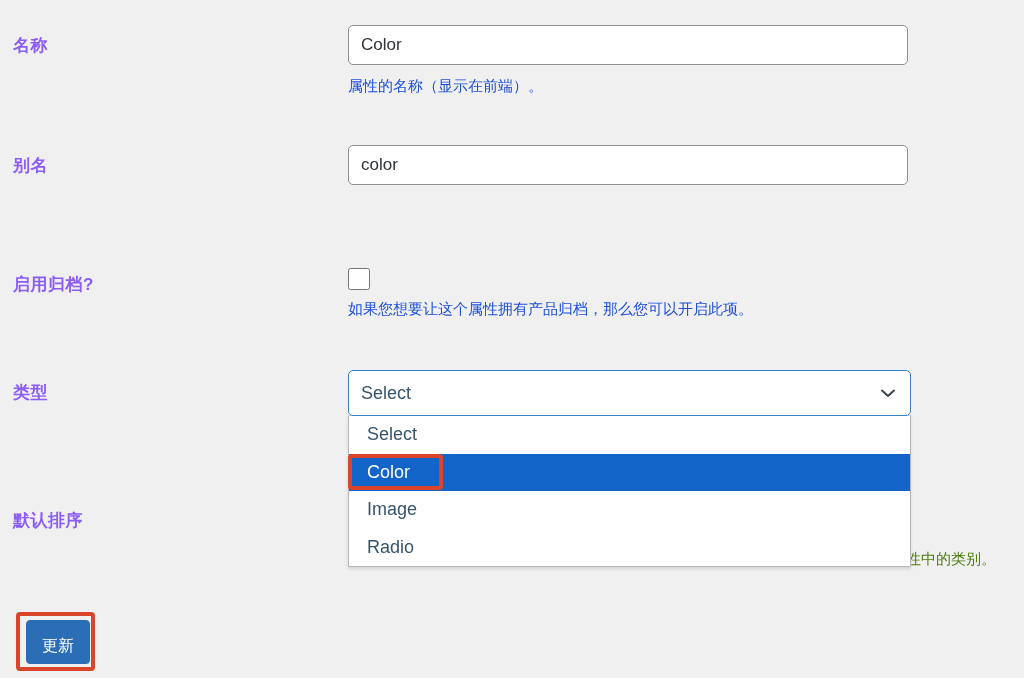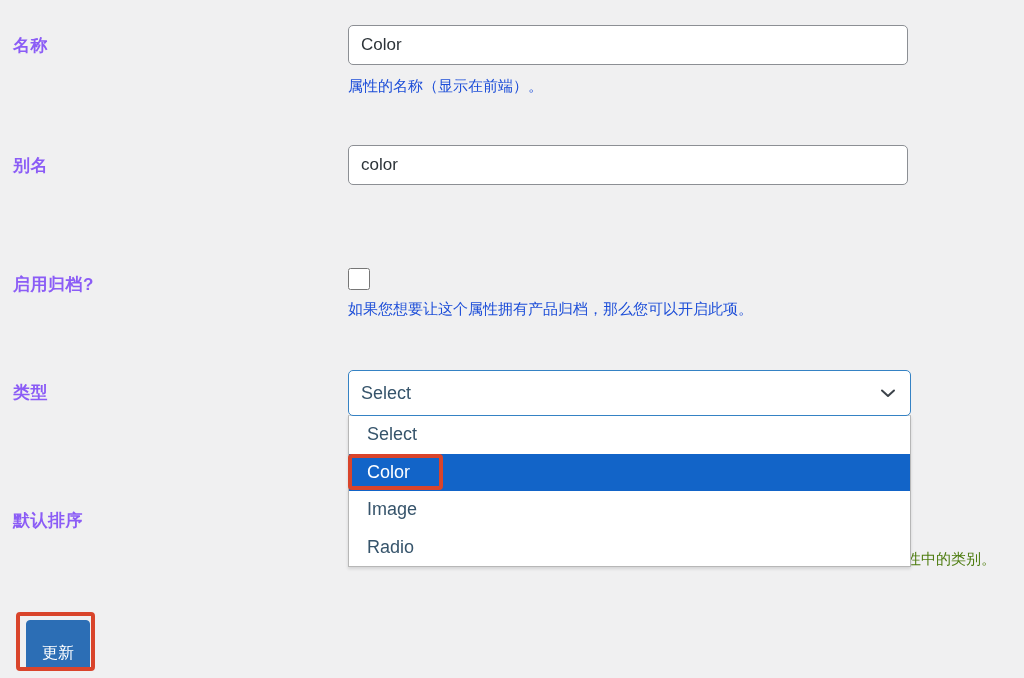--- a/index.html
+++ b/index.html
@@ -138,21 +138,21 @@
   }
 
   
   .update-button {
     background: #2c6eb5;
     color: #fff;
     border: 1px solid #2c6eb5;
     border-radius: 4px;
     font-family: "Liberation Sans", sans-serif;
     font-size: 16px;
-    padding: 23px 15px 8px;
+    padding: 16px 15px 8px;
     cursor: pointer;
     line-height: 1.1;
   }
 
   
   .annot {
     position: absolute;
     border: 4px solid #d9442b;
     border-radius: 4px;
     box-sizing: border-box;

